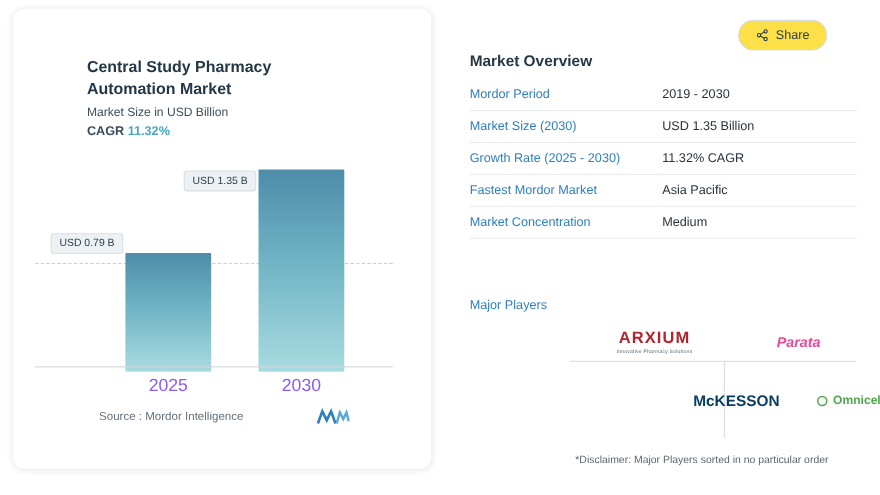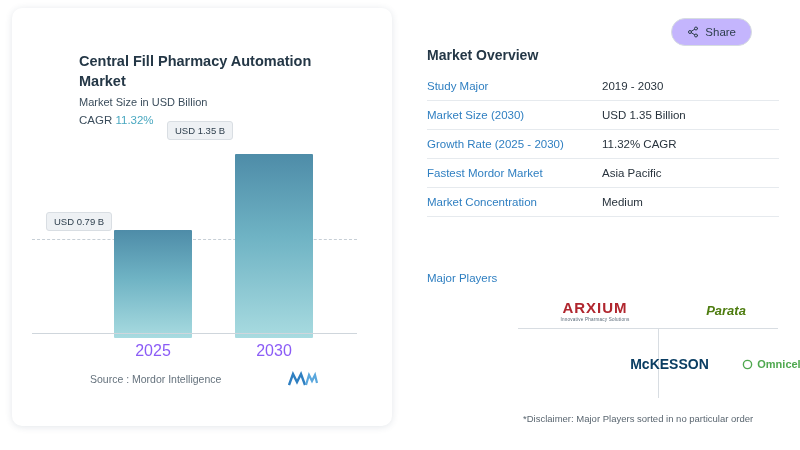--- a/index.html
+++ b/index.html
@@ -37,20 +37,21 @@
     position: absolute;
     left: 67px; top: 88px;
     font-size: 11px;
     color: #3b4d5c;
   }
   .chart-cagr {
     position: absolute;
     left: 67px; top: 106px;
     font-size: 11.5px;
     color: #3b4d5c;
+    font-weight: bold;
   }
   .chart-cagr .val { color: #4aa8c0; }
 
   .plot {
     position: absolute;
     left: 60px; top: 125px;
     width: 300px; height: 205px;
   }
   .baseline {
     position: absolute;
@@ -87,21 +88,21 @@
     position: absolute;
     font-size: 9.5px;
     color: #2d3e4c;
     background: #eef1f4;
     border: 1px solid #d9dee3;
     border-radius: 3px;
     padding: 3px 7px;
     white-space: nowrap;
   }
   .lbl-2025 { left: 34px; top: 204px; }
-  .lbl-2030 { left: 155px; top: 113px; }
+  .lbl-2030 { left: 155px; top: 147px; }
 
   .x-label {
     position: absolute;
     top: 334px;
     font-size: 16px;
     color: #8b5cf6;
     text-align: center;
     width: 78px;
   }
   .xl-2025 { left: 102px; }
@@ -128,21 +129,21 @@
   }
   .share-btn {
     position: absolute;
     right: 48px; top: 18px;
     display: flex;
     align-items: center;
     gap: 6px;
     padding: 7px 15px;
     border: 1px solid #d6dce1;
     border-radius: 16px;
-    background: #c4b5fd;
+    background: #fde047;
     font-size: 11.5px;
     color: #2d3e4c;
     cursor: pointer;
   }
   .share-btn svg { display: block; }
 
   .ov-title {
     position: absolute;
     left: 19px; top: 47px;
     font-size: 14px;
@@ -191,41 +192,41 @@
   }
   .grid-h {
     position: absolute;
     left: 20px; top: 40px;
     width: 260px; height: 1px;
     background: #d8dde2;
   }
 
   .logo-arxium { color:#b0262e; font-weight:bold; font-size:15px; letter-spacing:1px; }
   .logo-arxium .sub { display:block; font-size:4.6px; color:#5a6a78; font-weight:normal; letter-spacing:0.2px; margin-top:1px;}
-  .logo-parata { color:#4d7c0f; font-weight:bold; font-size:13px; font-style:italic; }
+  .logo-parata { color:#ec4899; font-weight:bold; font-size:13px; font-style:italic; }
   .logo-eyecon { color:#4a5560; font-size:10px; font-style:italic; }
   .logo-eyecon .sub { display:block; font-size:4.5px; color:#6a7580; font-style:normal; }
   .logo-mck { color:#0a3d62; font-weight:bold; font-size:14px;padding-left:23px; }
   .logo-omni { color:#4fa84f; font-weight:bold; font-size:11px; }
 
   .disclaimer {
     position: absolute;
     left: 115px; top: 413px;
     font-size: 9.5px;
     color: #5a6670;
   }
 </style>
 </head>
 <body>
 
 <div class="page">
 
   <div class="chart-card">
 
-    <div class="chart-title">Central Fill Pharmacy Automation Market</div>
+    <div class="chart-title">Central Study Pharmacy Automation Market</div>
     <div class="chart-sub">Market Size in USD Billion</div>
     <div class="chart-cagr">
       <span>CAGR</span>
       <span class="val">11.32%</span>
     </div>
 
     <div class="dashline"></div>
 
     <div class="plot">
       <div class="bar bar-2025" style="height: 107.967px;"></div>
@@ -262,21 +263,21 @@
         </svg>
       </span>
       <span>Share</span>
     </div>
 
     <div class="ov-title">Market Overview</div>
 
     <table class="tbl">
       <tbody>
           <tr>
-        <td class="k">Study Major</td>
+        <td class="k">Mordor Period</td>
         <td class="v">2019 - 2030</td>
       </tr>
       <tr>
         <td class="k">Market Size (2030)</td>
         <td class="v">USD 1.35 Billion</td>
       </tr>
       <tr>
         <td class="k">Growth Rate (2025 - 2030)</td>
         <td class="v">11.32% CAGR</td>
       </tr>

